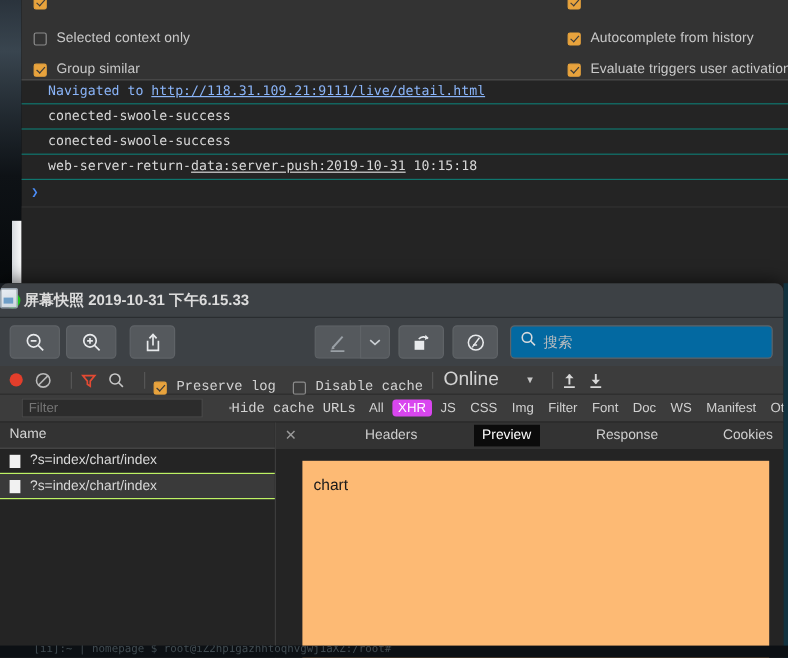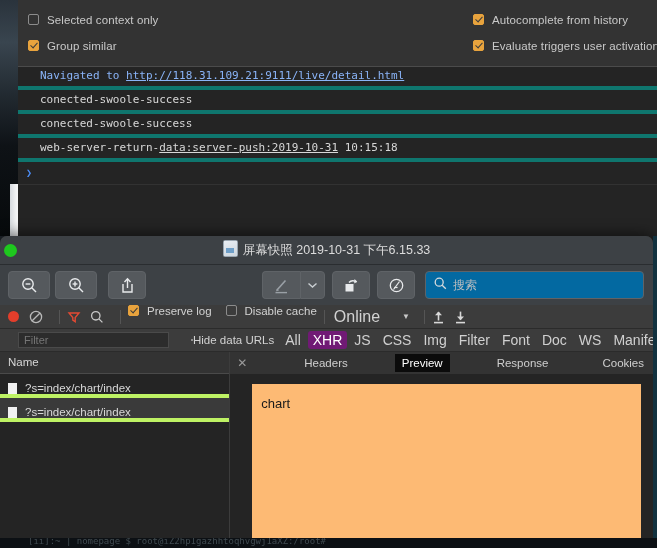--- a/index.html
+++ b/index.html
@@ -31,21 +31,21 @@
   #devtools-console{
     position:absolute;left:18px;top:0;width:639px;height:236px;
     background:#242424;
   }
   .settings-pane{
     position:absolute;left:0;top:0;width:639px;height:66px;
     background:#333333;
     border-bottom:1px solid #4b4b4b;
   }
   .setting-row{
-    position:absolute;display:flex;align-items:flex-start;height:24px;
+    position:absolute;display:flex;align-items:flex-end;height:24px;
   }
   .setting-row .cb{
     width:11px;height:11px;border-radius:2px;box-sizing:border-box;
     margin-right:8px;flex:none;position:relative;
   }
   .cb.checked{background:#e8a33d;border:1px solid #e8a33d;}
   .cb.unchecked{background:transparent;border:1px solid #8c8c8c;}
   .cb.checked::after{
     content:"";position:absolute;left:3px;top:0px;width:3px;height:6px;
     border:solid #3b3b3b;border-width:0 1.6px 1.6px 0;transform:rotate(42deg);
@@ -58,21 +58,21 @@
   #row-selected-ctx{left:10px;top:14px;}
   #row-group-similar{left:10px;top:40px;}
   #row-autocomplete{left:455px;top:14px;}
   #row-evaluate{left:455px;top:40px;}
 
   .console-messages{
     position:absolute;left:0;top:66px;width:639px;
   }
   .console-line{
     position:relative;height:20px;line-height:20px;
-    border-bottom:4px solid #0f766e;
+    border-bottom:1px solid #0f766e;
     padding-left:22px;
     font-family:"DejaVu Sans Mono","Liberation Mono",monospace;
     font-size:11px;color:#d8d8d8;white-space:nowrap;
   }
   .console-line .nav-kw{color:#8ab4f8;}
   .console-line a{color:#8ab4f8;text-decoration:underline;}
   .console-line .lnk{color:#d8d8d8;text-decoration:underline;}
   .console-prompt{
     position:relative;height:22px;line-height:22px;padding-left:22px;
     font-family:"DejaVu Sans Mono","Liberation Mono",monospace;font-size:11px;
@@ -94,21 +94,21 @@
   #ql-titlebar{
     position:relative;height:28px;background:#3d4145;
     border-bottom:1px solid #2a2d30;
   }
   #ql-green-dot{
     position:absolute;left:4px;top:8px;width:13px;height:13px;border-radius:50%;
     background:#1ec81e;
   }
   #ql-title{
     position:absolute;left:0;right:0;top:0;height:28px;line-height:28px;
-    text-align:center;color:#dcdcdc;font-size:12.5px;
+    color:#dcdcdc;font-size:12.5px;font-weight:bold;
   }
   #ql-doc-icon{
     display:inline-block;width:13px;height:15px;vertical-align:-3px;margin-right:5px;
     background:linear-gradient(160deg,#e9eef4 0%,#cdd6de 100%);
     border:1px solid #9aa6b1;border-radius:1.5px;position:relative;
   }
   #ql-doc-icon::after{
     content:"";position:absolute;left:2px;top:7px;width:8px;height:5px;
     background:#6f9fc8;
   }
@@ -141,49 +141,49 @@
   }
   #dt-net-toolbar{
     position:relative;height:23px;background:#3c3c3c;border-bottom:1px solid #2b2b2b;
     display:flex;align-items:center;padding-left:8px;
   }
   #dt-net-toolbar .sep{
     width:1px;height:14px;background:#555;margin:0 7px;
   }
   #record-dot{width:11px;height:11px;border-radius:50%;background:#e33e2b;margin-right:10px;}
   .tool-ico{margin-right:9px;display:flex;align-items:center;}
-  .tb-label{font-size:11.5px;color:#d2d2d2;white-space:nowrap;}
+  .tb-label{font-size:11.5px;color:#d2d2d2;white-space:nowrap;font-family:Liberation Mono, monospace;}
   #online-select{font-size:16px;color:#d2d2d2;margin-left:2px;}
   #online-caret{margin-left:22px;color:#c8c8c8;font-size:8px;}
 
   #dt-filter-row{
     position:relative;height:22px;background:#3c3c3c;border-bottom:1px solid #2b2b2b;
     display:flex;align-items:center;padding-left:18px;
   }
   #filter-input{
     width:162px;height:16px;background:#2c2c2c;border:1px solid #4a4a4a;box-sizing:border-box;
     color:#8a8a8a;font-size:11px;line-height:14px;padding-left:5px;
   }
   #hide-data-urls{display:flex;align-items:center;margin-left:22px;}
   .type-filters{display:flex;align-items:center;margin-left:6px;}
   .type-chip{
-    font-size:14px;color:#d0d0d0;padding:1px 5px;border-radius:3px;margin-right:2px;
+    font-size:11px;color:#d0d0d0;padding:1px 5px;border-radius:3px;margin-right:2px;
     white-space:nowrap;
   }
-  .type-chip.active{background:#701a75;color:#fff;}
+  .type-chip.active{background:#d946ef;color:#fff;}
 
   #dt-body{position:relative;height:197px;background:#242424;display:flex;}
   #net-list{width:361px;height:197px;border-right:1px solid #3c3c3c;box-sizing:border-box;}
   #net-list-header{
     height:21px;line-height:21px;background:#333333;border-bottom:1px solid #4a4a4a;
     color:#d6d6d6;font-size:11.5px;padding-left:8px;
   }
   .net-row{
-    height:20px;display:flex;align-items:flex-end;padding-left:8px;
-    border-bottom:4px solid #bef264;color:#d8d8d8;font-size:11.5px;
+    height:20px;display:flex;align-items:center;padding-left:8px;
+    border-bottom:1px solid #bef264;color:#d8d8d8;font-size:11.5px;
   }
   .net-row.selected{background:#3a3a3a;}
   .net-row .file-ico{
     width:9px;height:11px;background:#f1f1f1;margin-right:8px;flex:none;
   }
 
   #net-detail{flex:1;height:197px;position:relative;background:#242424;}
   #detail-tabs{
     height:22px;background:#333333;border-bottom:1px solid #4a4a4a;
     display:flex;align-items:center;padding-left:7px;
@@ -435,21 +435,21 @@
             <line x1="2" y1="12.6" x2="11" y2="12.6" stroke="#d8d8d8" stroke-width="1.6"></line>
           </svg>
       </span>
     </div>
 
     <div id="dt-filter-row">
       <input id="filter-input" type="text" placeholder="Filter" style="">
 
       <div id="hide-data-urls">
         <span class="cb unchecked"></span>
-        <span class="tb-label">Hide data URLs</span>
+        <span class="tb-label">Hide cache URLs</span>
       </div>
 
       <div class="type-filters">
         <span class="type-chip">All</span>
         <span class="type-chip active">XHR</span>
         <span class="type-chip">JS</span>
         <span class="type-chip">CSS</span>
         <span class="type-chip">Img</span>
         <span class="type-chip">Filter</span>
         <span class="type-chip">Font</span>

